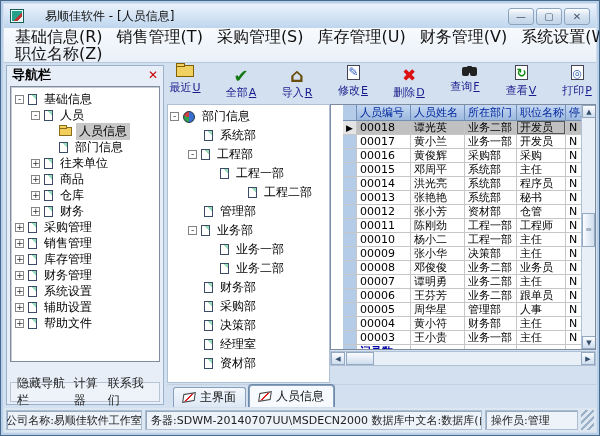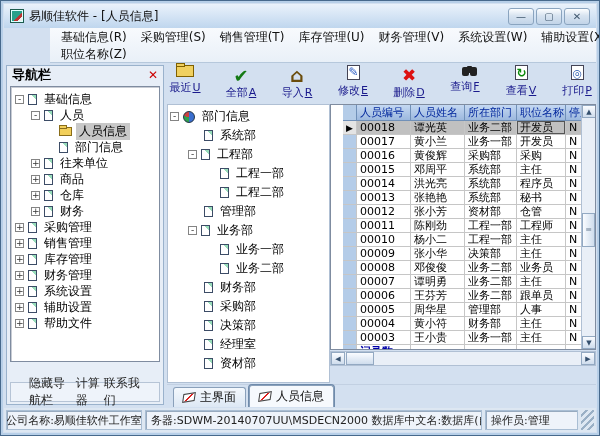--- a/index.html
+++ b/index.html
@@ -7,48 +7,48 @@
   body { font-family:"DejaVu Sans","Liberation Sans",sans-serif; font-size:12px; }
 
   .window { position:relative; width:600px; height:436px; background:#d3e0f0;
             border:1px solid #47698c; box-shadow:inset 0 0 0 2px #b7cfe8; overflow:hidden; }
 
   
   .titlebar { position:absolute; left:3px; top:3px; right:3px; height:24px;
               background:linear-gradient(#eaf2fb,#bfd6ee); display:flex; align-items:center; padding:0 6px; }
   .app-icon { width:14px; height:14px; margin-right:5px; border:1px solid #1d5c4e;
               background:linear-gradient(135deg,#27a08a 0 55%, #b33 55% 75%, #eee 75%); box-shadow:inset 0 0 0 1px #dff; }
-  .title-text { color:#111; font-size:12px; }
+  .title-text { color:#111; font-size:12px;margin-left:16px; }
   .win-controls { margin-left:auto; display:flex; gap:2px; }
   .win-btn { width:26px; height:17px; border:1px solid #8aa4bf; border-radius:3px;
              background:linear-gradient(#fdfeff,#d7e3f0 45%,#c2d4e8); color:#41586e;
              font-size:10px; line-height:15px; text-align:center; cursor:default; }
 
   
   .menubar { position:absolute; left:3px; top:27px; right:3px; height:35px;
              background:linear-gradient(#f8fafd,#e9f0f8); border-bottom:1px solid #b6c8dc;
-             padding:1px 4px; font-size:12px; color:#111;margin-left:46px; }
+             padding:1px 4px; font-size:16px; color:#111; }
   .menurow { height:17px; display:flex; align-items:center; }
   .menu-item { padding:1px 7px; white-space:nowrap; }
 
   
   .mainarea { position:absolute; left:3px; top:62px; right:3px; bottom:28px; background:#d3e0f0; overflow:hidden; }
 
   
   .navpanel { position:absolute; left:2px; top:2px; width:158px; bottom:2px;
               border:1px solid #9ab2cc; background:#e7eef7; }
   .nav-header { height:18px; display:flex; align-items:center; padding:0 5px;
                 font-weight:bold; font-size:13px; color:#000; }
   .nav-close { margin-left:auto; color:#c00; font-weight:bold; font-size:12px; cursor:default; }
   .nav-treebox { position:absolute; left:3px; top:20px; right:3px; bottom:42px;
                  background:#fff; border:1px solid #7f8ca0; box-shadow:inset 1px 1px 0 #c8ccd4;
                  overflow:hidden; padding-top:4px; }
   .nav-links { position:absolute; left:3px; bottom:2px; right:3px; height:20px;
                border:1px solid #b6c4d6; background:#eef3fa; display:flex; align-items:center;
-               padding:0 18px; font-size:12px; color:#222;justify-content:flex-end; }
+               padding:0 6px; font-size:12px; color:#222;justify-content:flex-end; }
 
   
   .titem { display:flex; align-items:center; white-space:nowrap; }
   .nav-treebox .titem { height:16px; font-size:12px; }
   .depttree .titem { height:19px; font-size:12px; }
   .expander { width:9px; height:9px; border:1px solid #848484; background:#fff;
               font-size:9px; line-height:7px; text-align:center; color:#333; margin-right:4px; flex:none; }
   .ticon { flex:none; margin-right:4px; }
   .icon-page { width:9px; height:11px; background:#fff; border:1px solid #3c4c66;
                background-image:linear-gradient(225deg,#9db 0 3px,transparent 3px); }
@@ -160,22 +160,22 @@
       <span class="win-btn">—</span>
       <span class="win-btn">▢</span>
       <span class="win-btn">✕</span>
     </span>
   </div>
 
   <div class="menubar">
     <div class="menurow">
 
     <span class="menu-item">基础信息(R)</span>
+        <span class="menu-item">销售管理(T)</span>
         <span class="menu-item">采购管理(S)</span>
-        <span class="menu-item">销售管理(T)</span>
         <span class="menu-item">库存管理(U)</span>
         <span class="menu-item">财务管理(V)</span>
         <span class="menu-item">系统设置(W)</span>
         <span class="menu-item">辅助设置(X)</span>
         <span class="menu-item">已开窗体(Y)</span>
       </div>
     <div class="menurow">
 
     <span class="menu-item">职位名称(Z)</span>
       </div>
@@ -333,21 +333,21 @@
         <div class="titem" style="padding-left: 20px;">
           <span class="expander">-</span>
           <span class="ticon icon-page"></span>
           <span class="tlabel">工程部</span>
         </div>
         <div class="titem" style="padding-left: 52px;">
 
           <span class="ticon icon-page"></span>
           <span class="tlabel">工程一部</span>
         </div>
-        <div class="titem" style="padding-left: 52px;">
+        <div class="titem" style="padding-left: 80px;">
 
           <span class="ticon icon-page"></span>
           <span class="tlabel">工程二部</span>
         </div>
         <div class="titem" style="padding-left: 36px;">
 
           <span class="ticon icon-page"></span>
           <span class="tlabel">管理部</span>
         </div>
         <div class="titem" style="padding-left: 20px;">

